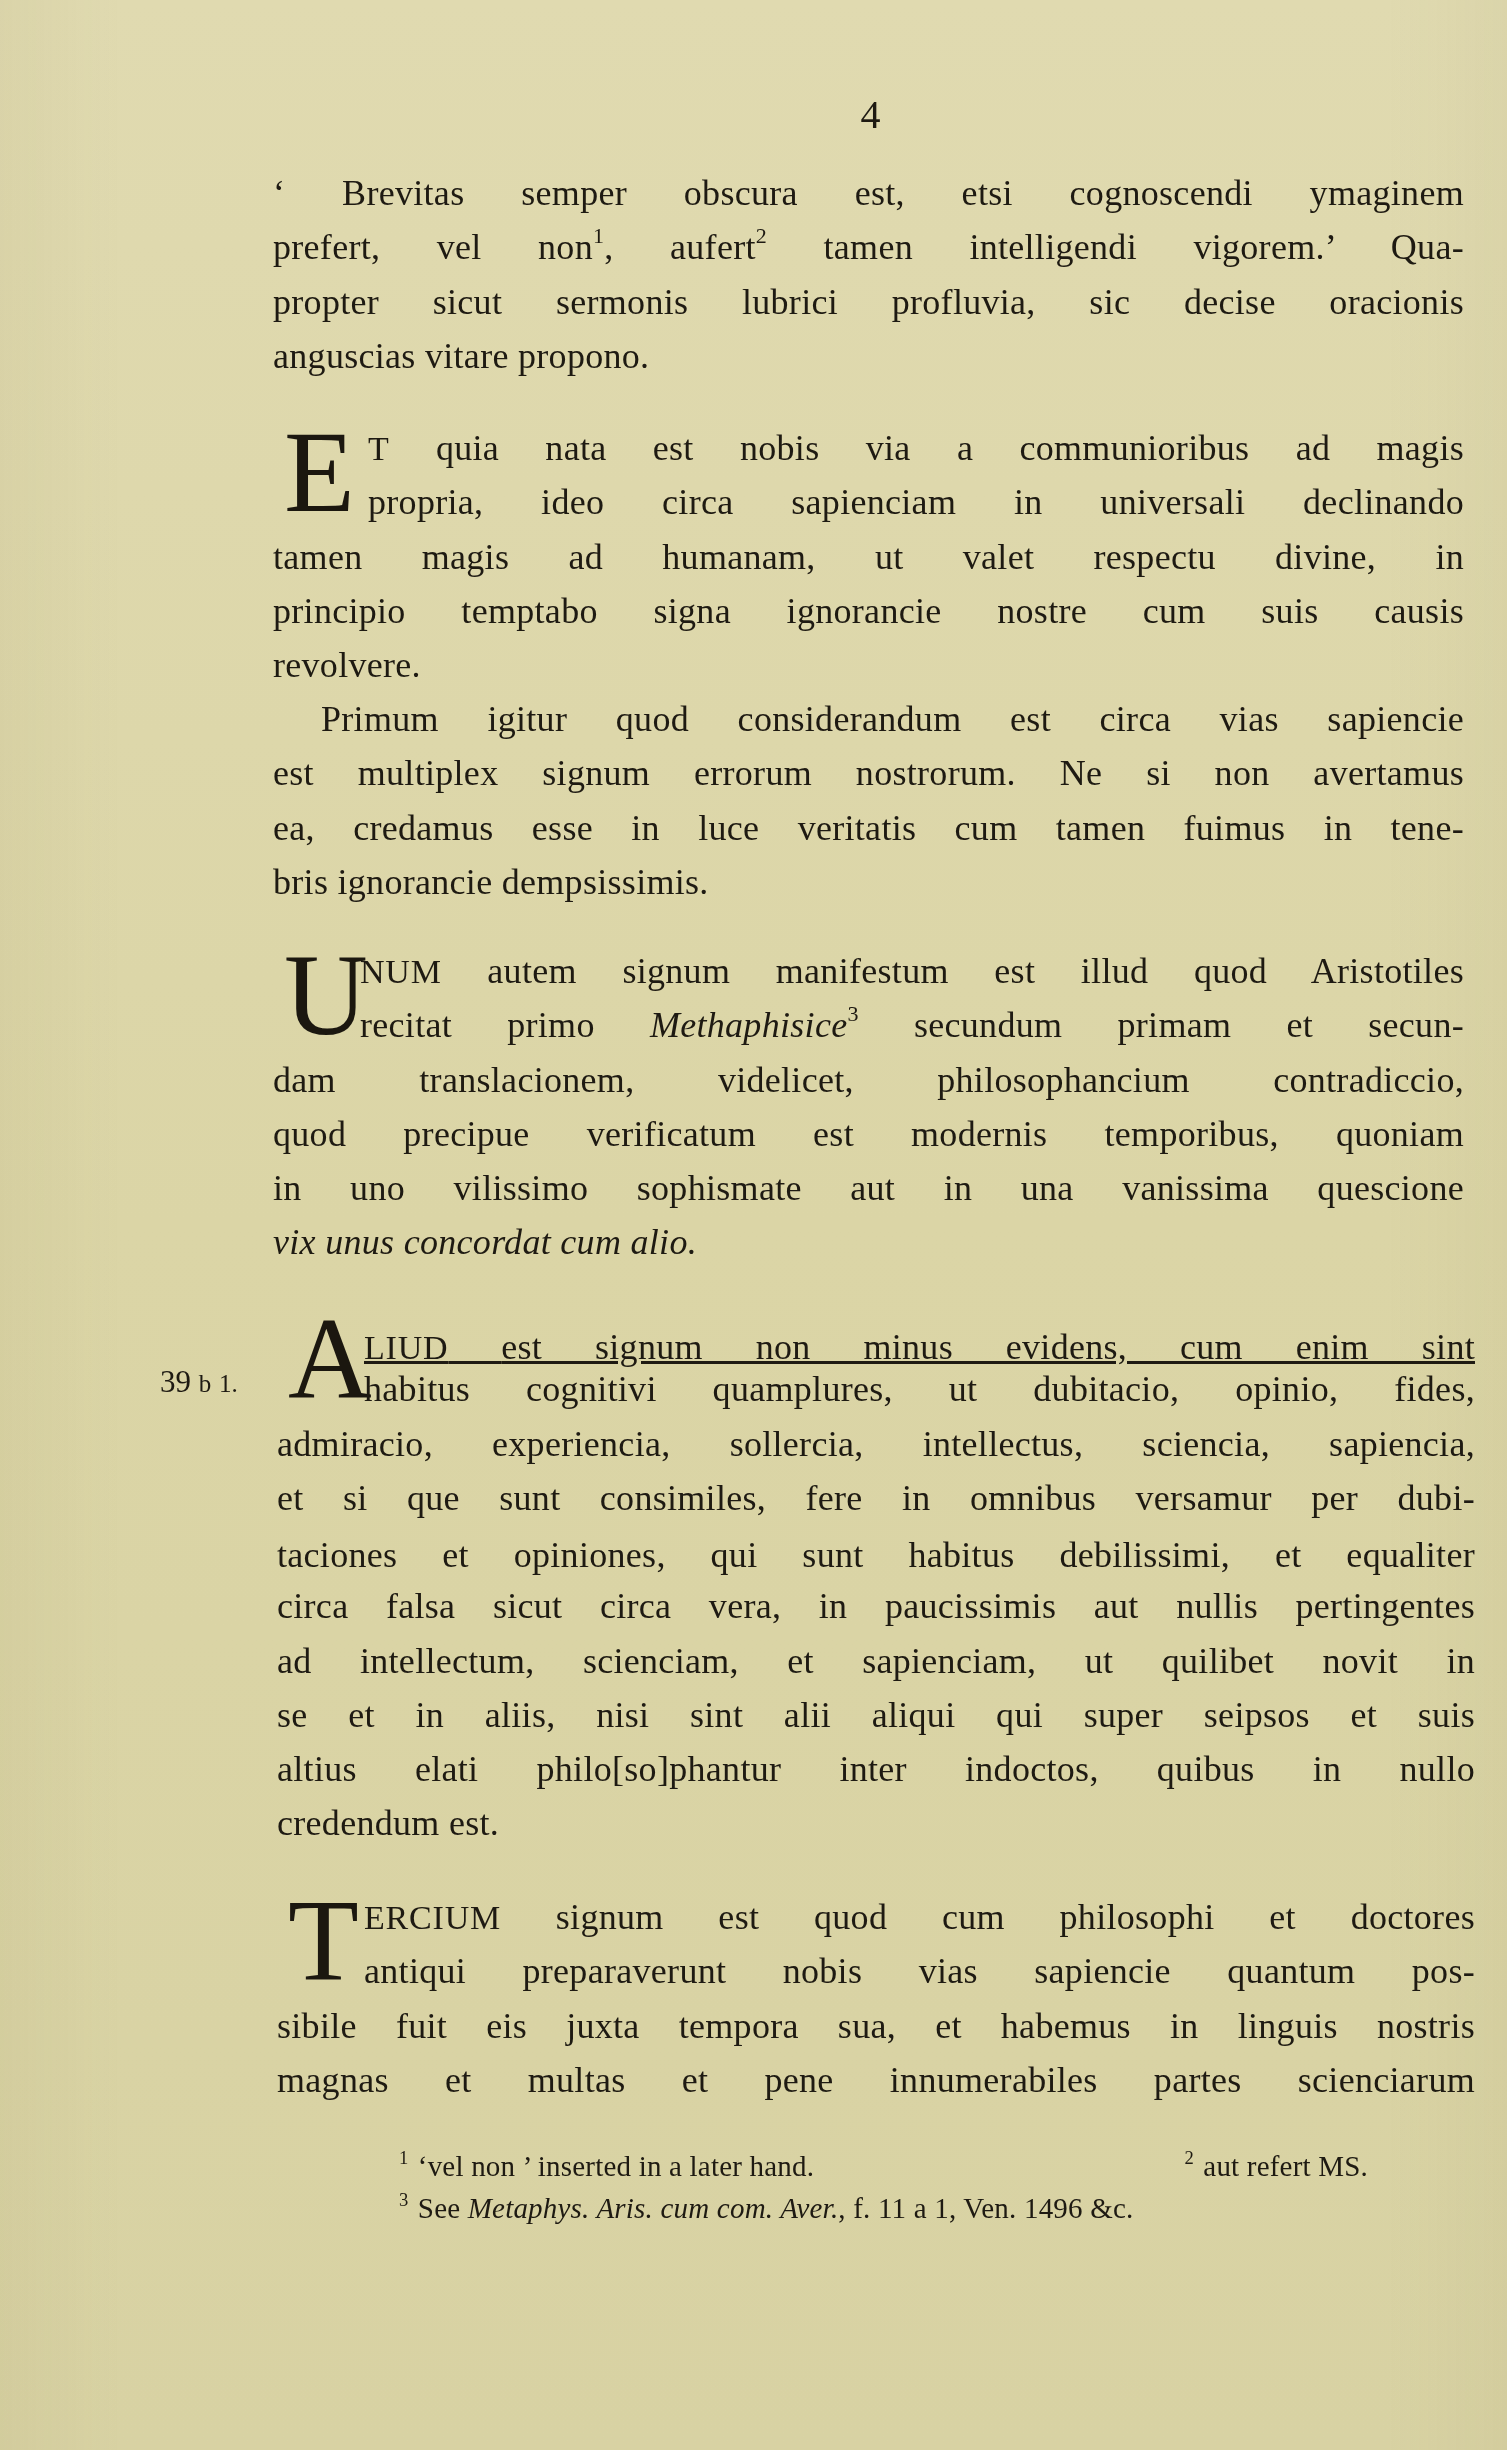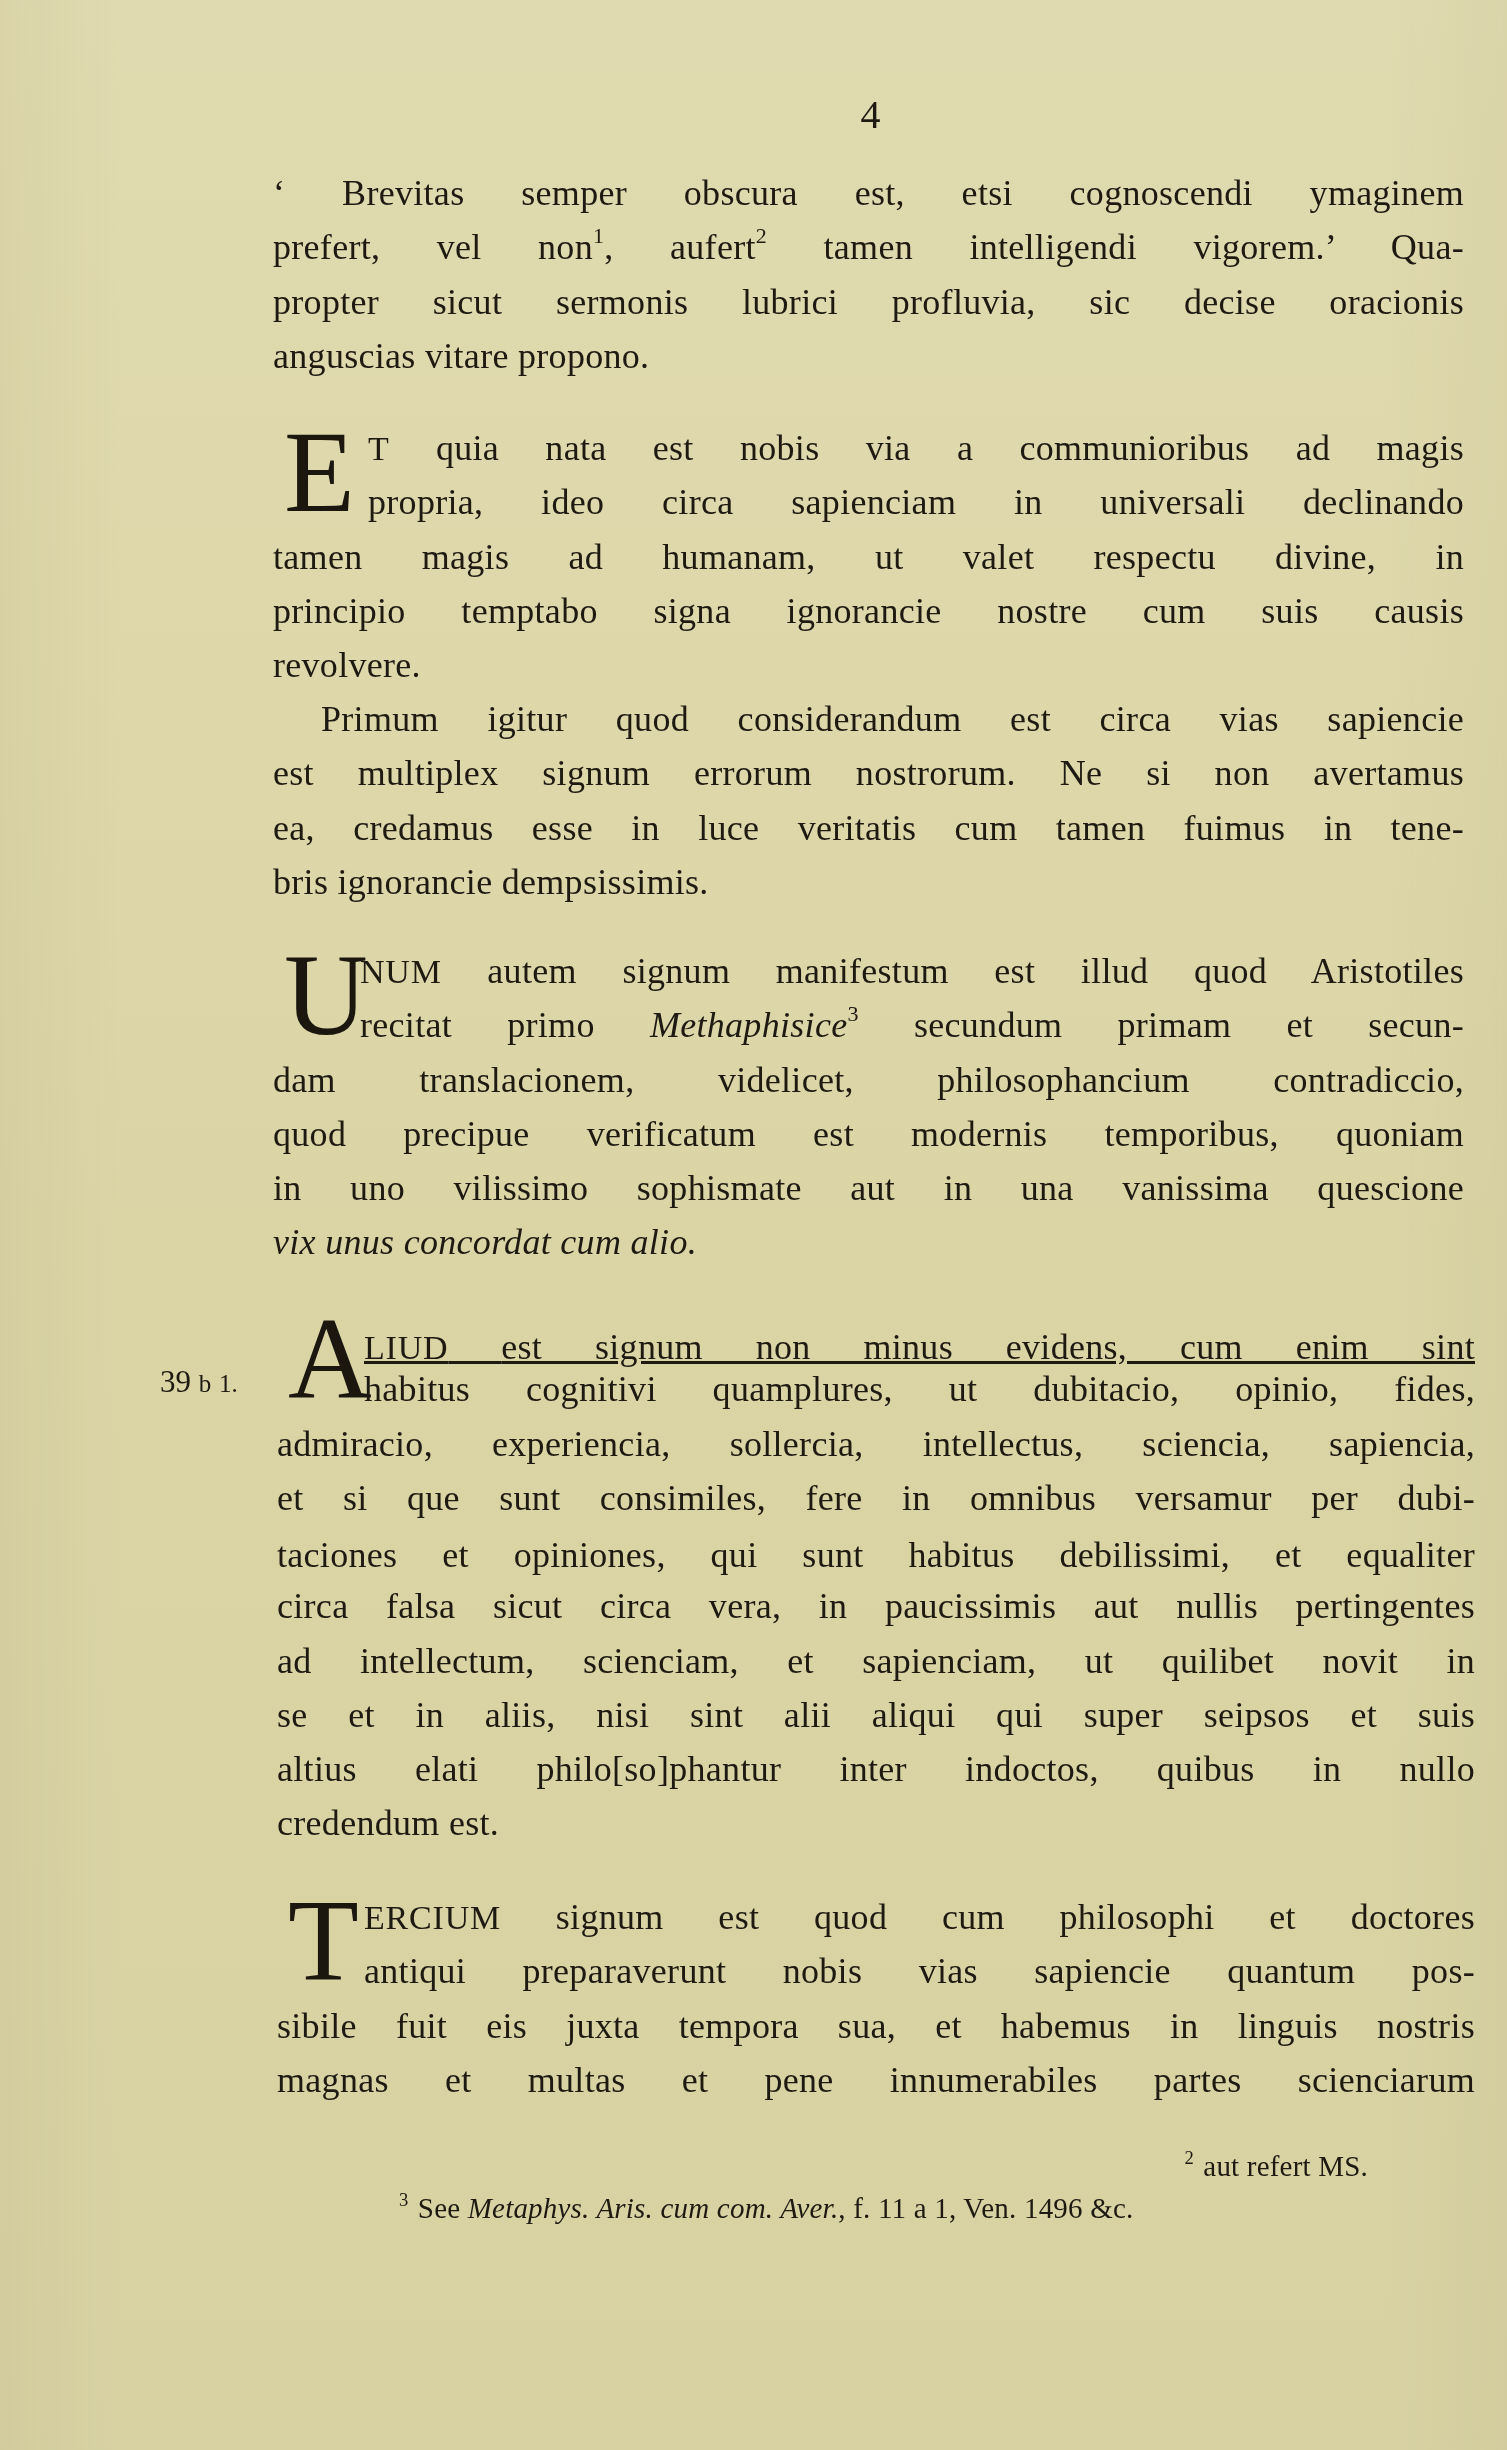--- a/index.html
+++ b/index.html
@@ -156,20 +156,23 @@
     <span class="sc">ERCIUM</span>
     <span>signum est quod cum philosophi et doctores</span>
   </div>
   <div class="line dropin" style="top:54px;padding-left:87px;">antiqui preparaverunt nobis vias sapiencie quantum pos-</div>
   <div class="line" style="top:109px;">sibile fuit eis juxta tempora sua, et habemus in linguis nostris</div>
   <div class="line" style="top:163px;">magnas et multas et pene innumerabiles partes scienciarum</div>
 </div>
 
 <div class="footnotes" style="top:2145px;">
   <div class="fn-line" style="top:0px;">
+    <span class="fn-left">
+      <sup>1</sup><span>‘vel non ’ inserted in a later hand.</span>
+    </span>
     <span class="fn-right">
       <sup>2</sup><span>aut refert MS.</span>
     </span>
   </div>
   <div class="fn-line" style="top:42px;">
     <span class="fn-left">
       <sup>3</sup><span>See</span>
       <i>Metaphys. Aris. cum com. Aver.</i><span>, f. 11 a 1, Ven. 1496 &amp;c.</span>
     </span>
   </div>

